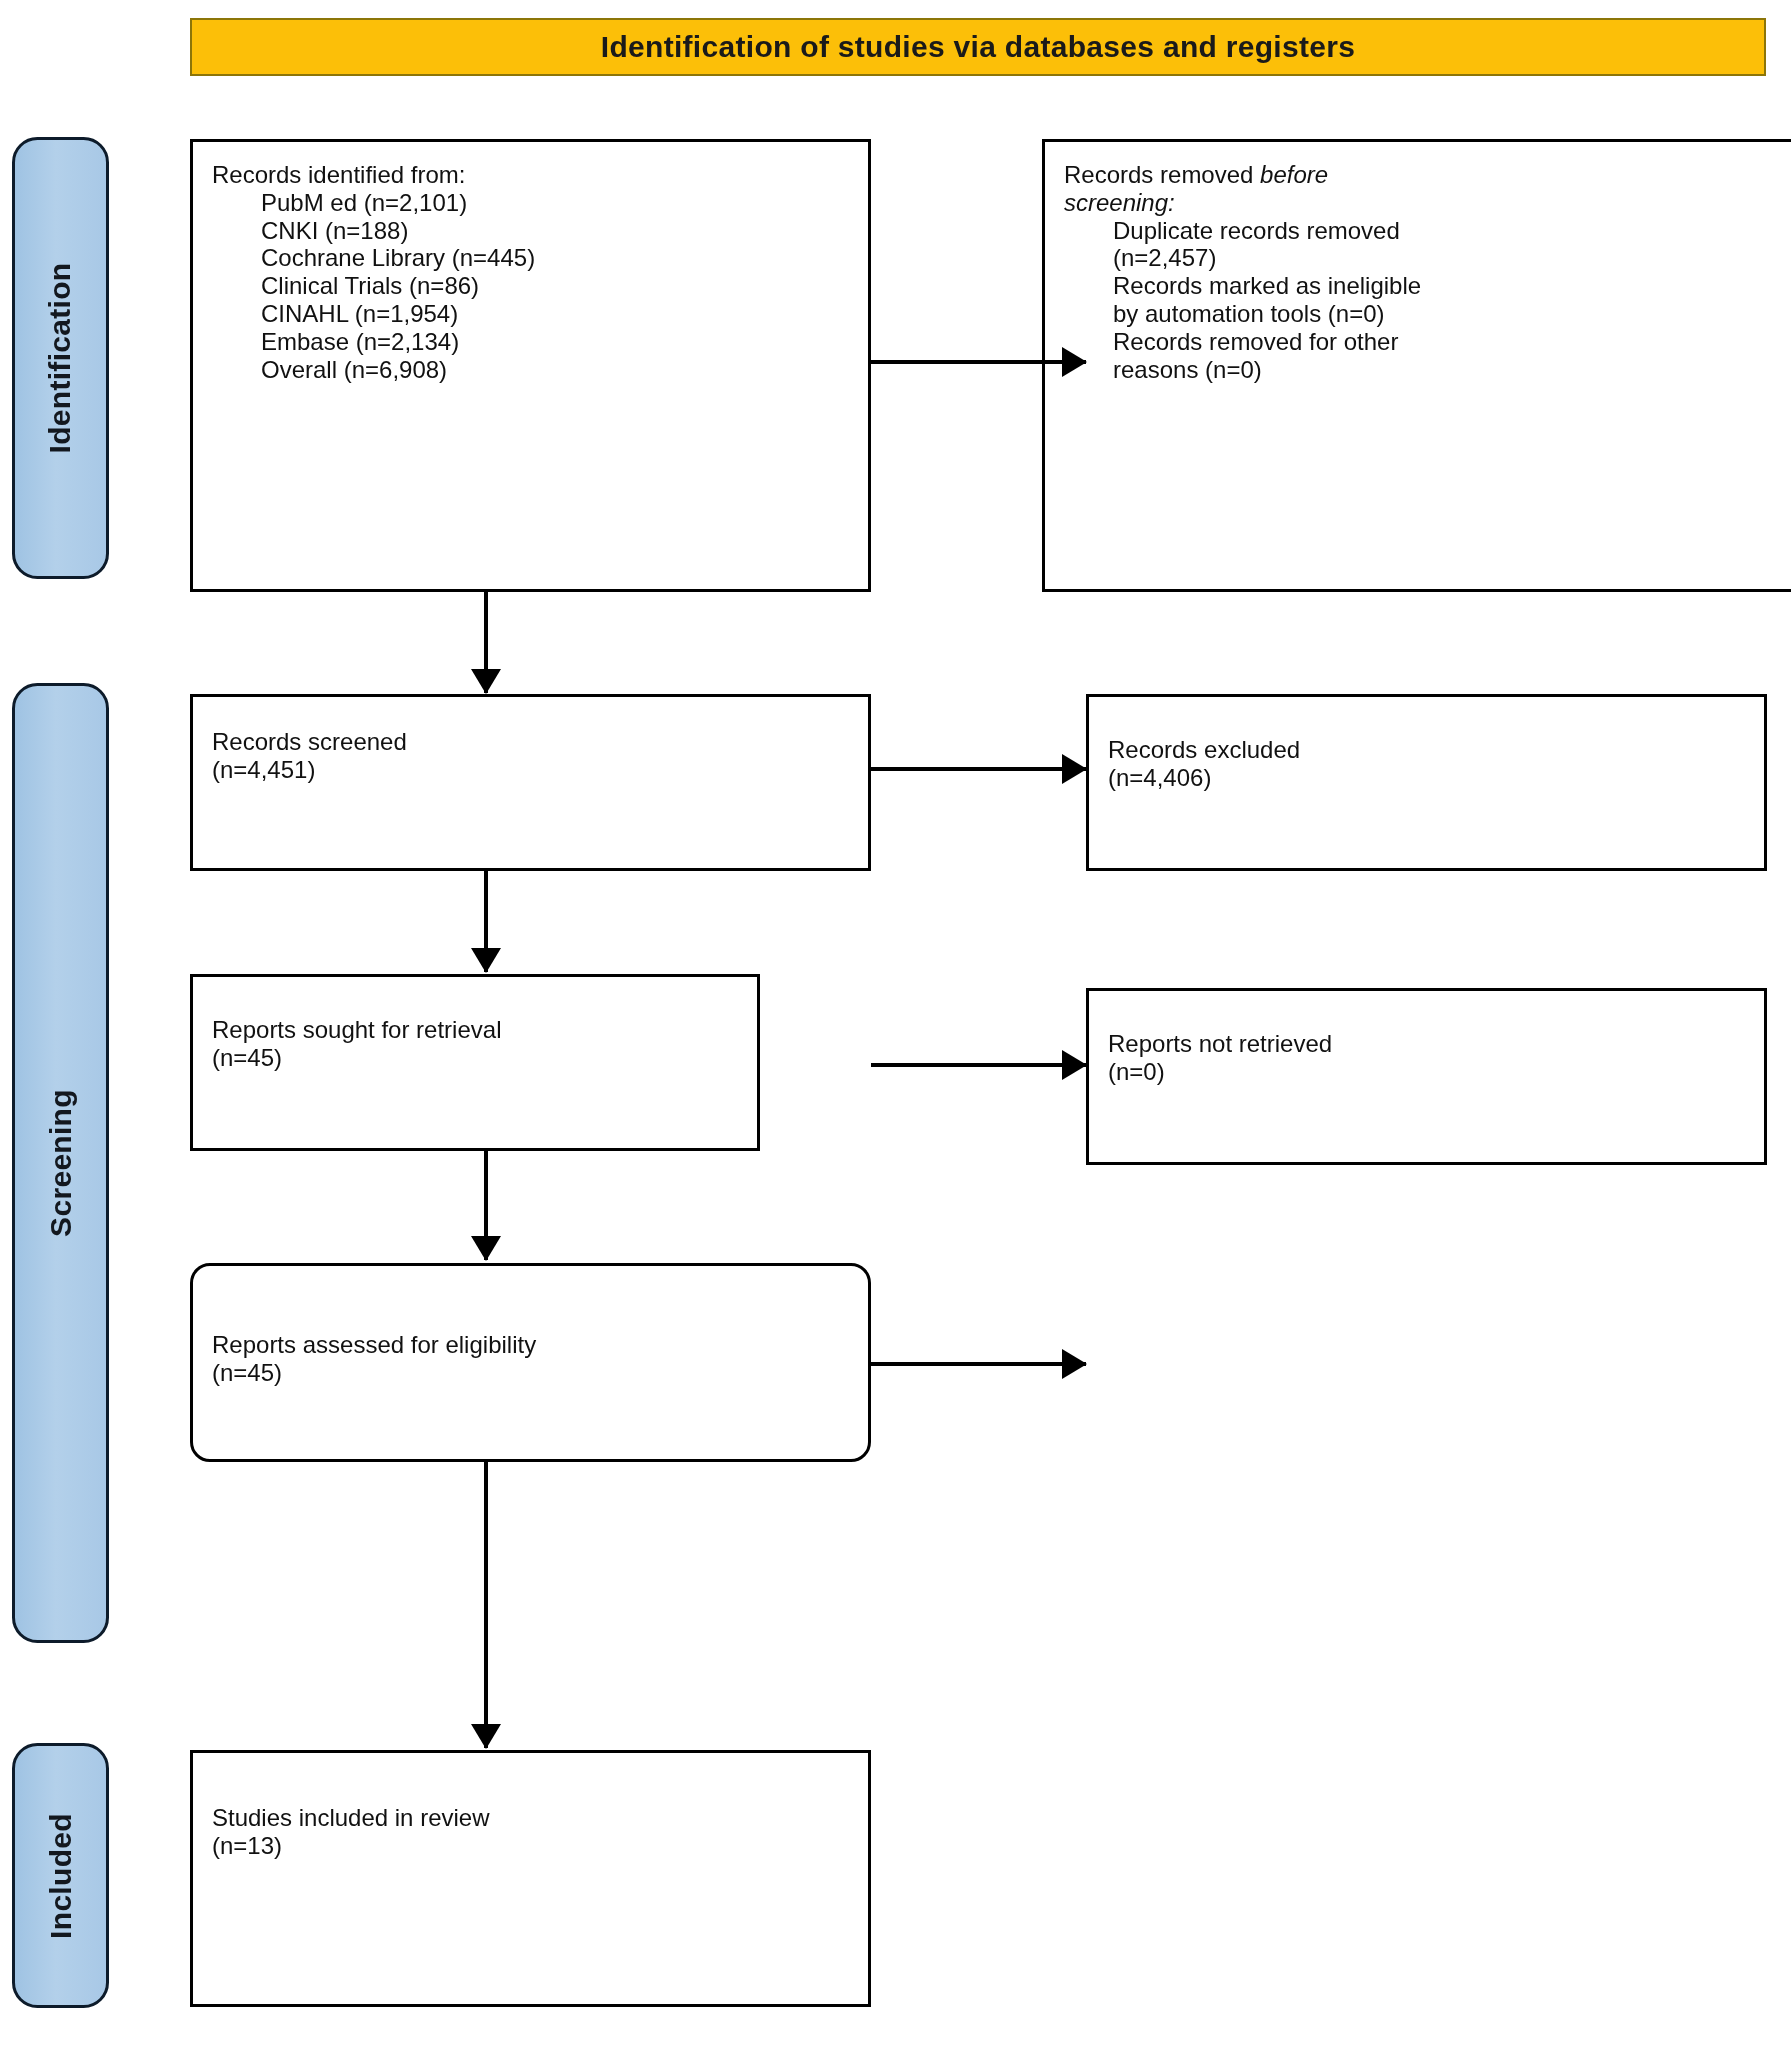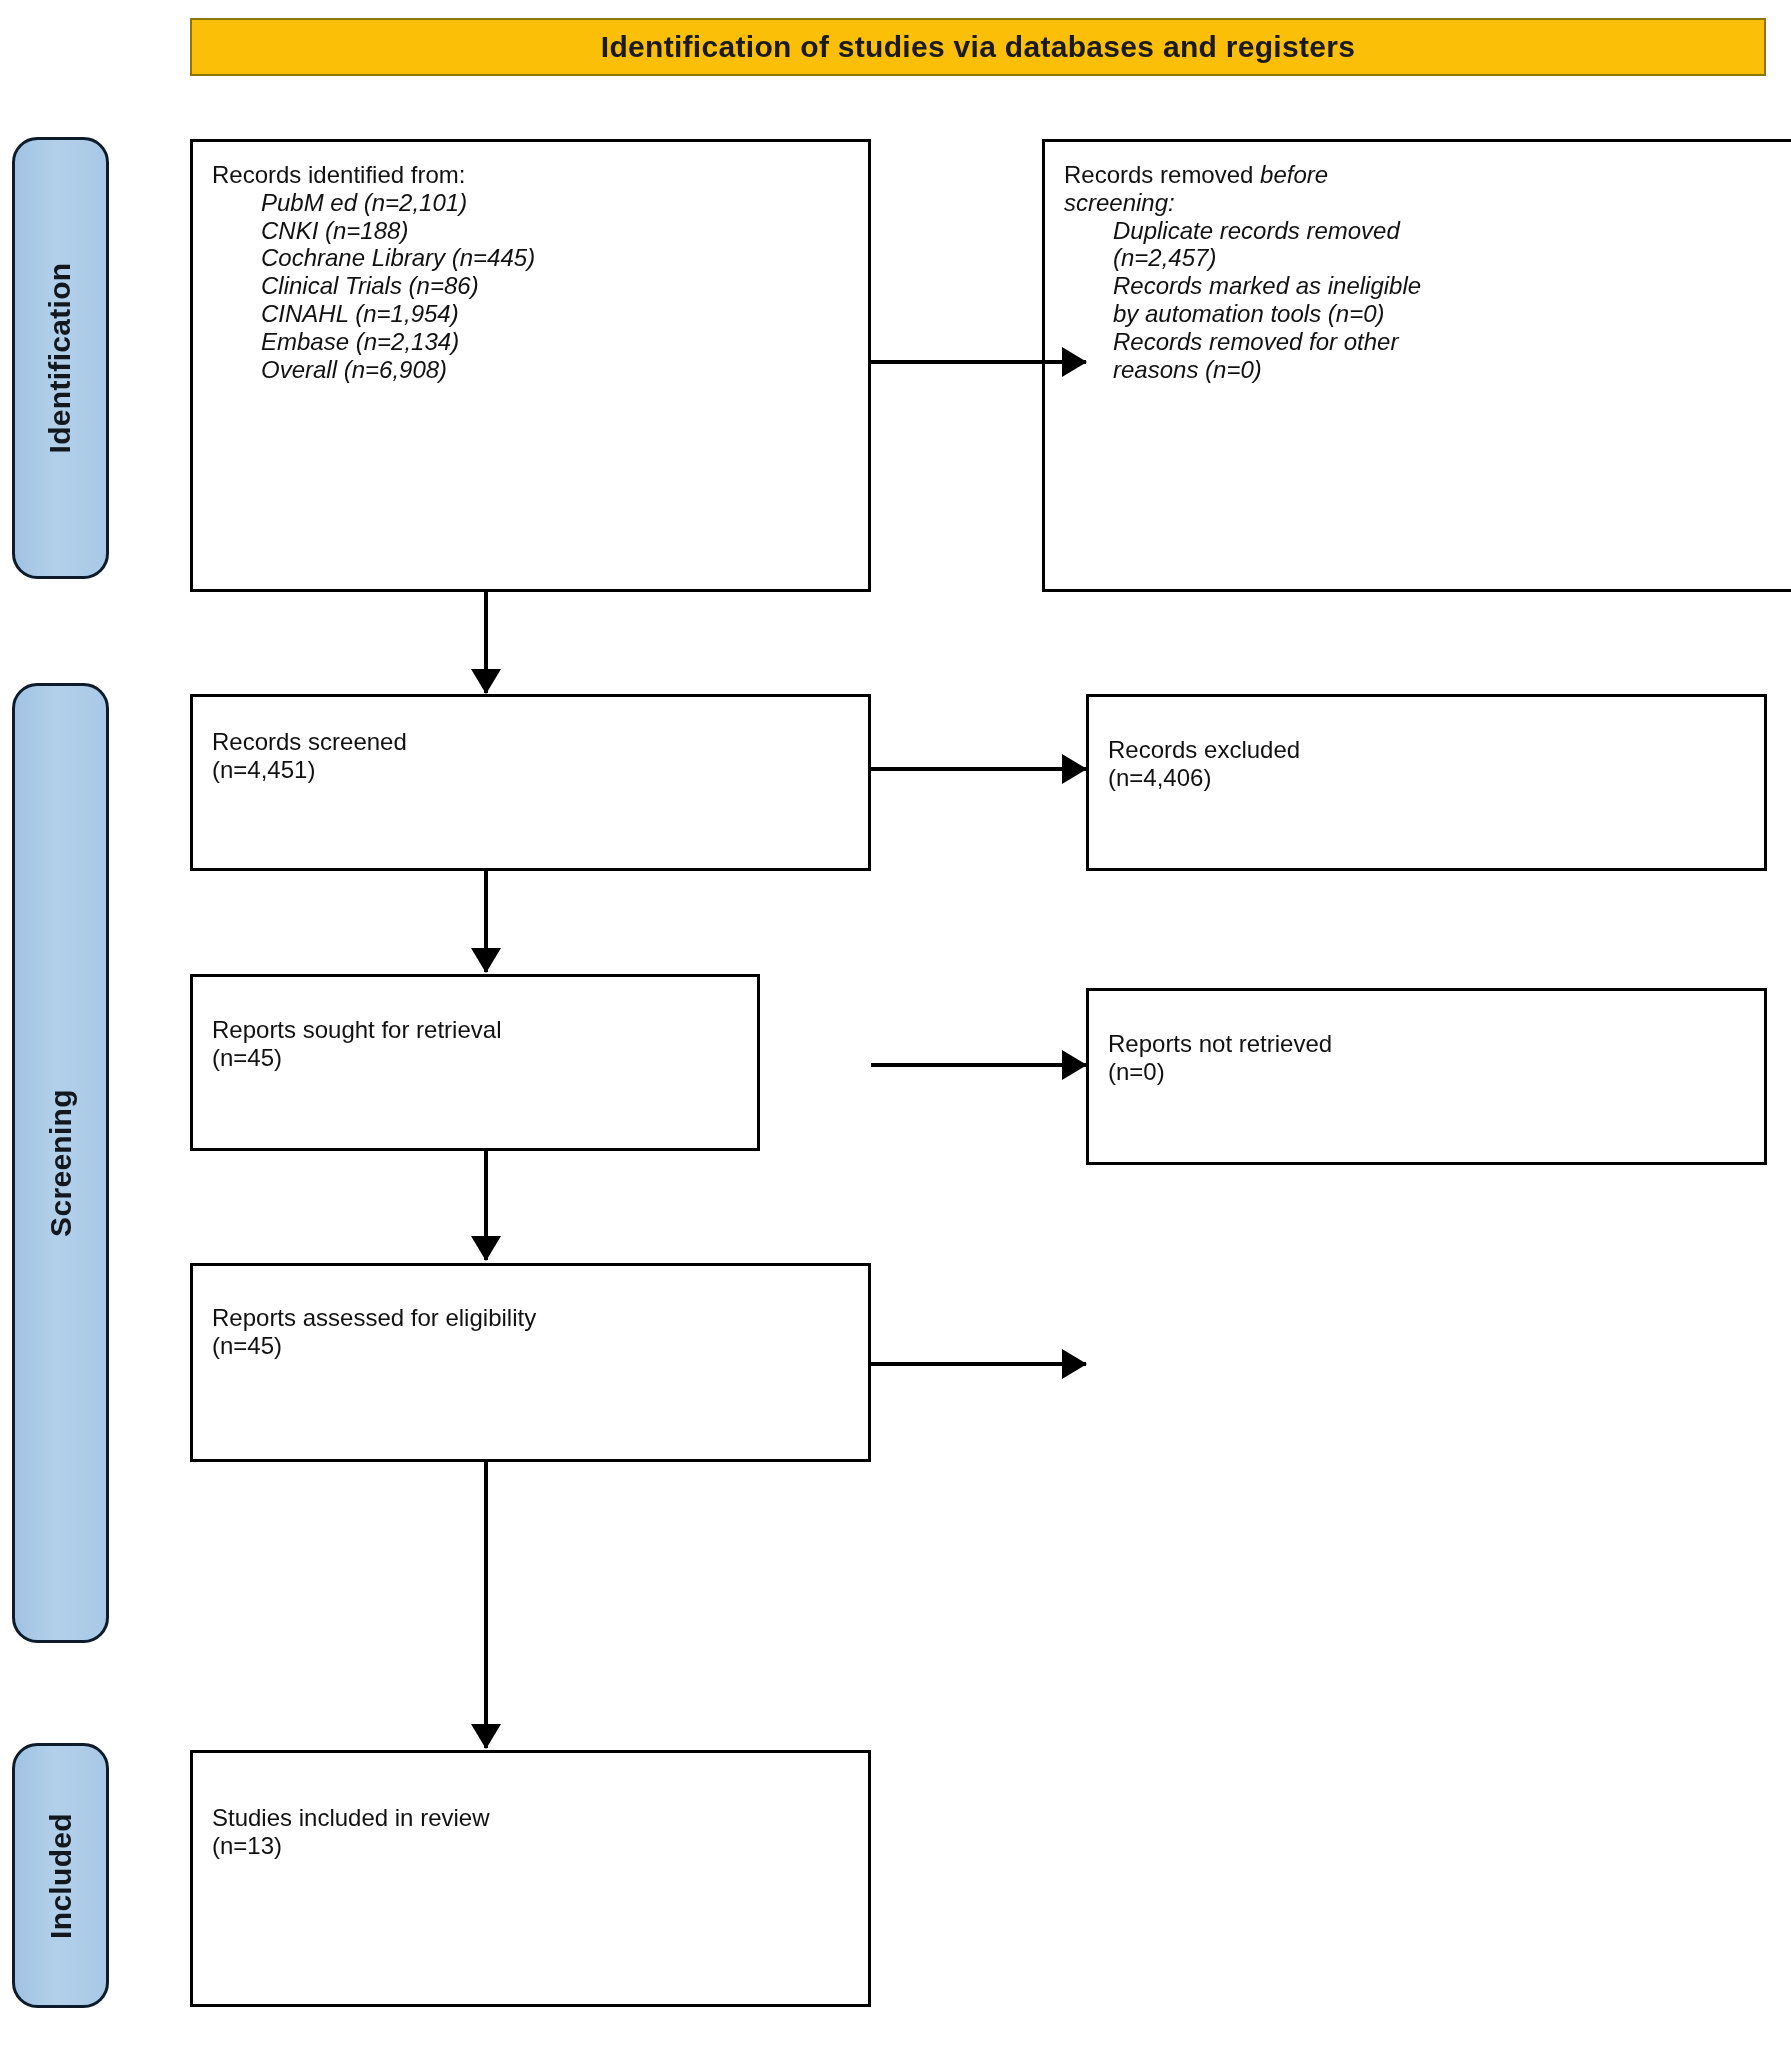--- a/index.html
+++ b/index.html
@@ -70,21 +70,20 @@
     padding: 19px 16.6px 11px 19px;
   }
   .flow-box .line {
     font-size: 24px;
     line-height: 1.16;
     color: #111111;
     white-space: nowrap;
   }
   .flow-box .line.indent {
     padding-left: 49px;
-    font-style: italic;
   }
 
   
   .v-arrow, .h-arrow {
     position: absolute;
   }
   .v-arrow .shaft {
     position: absolute;
     left: 0;
     top: 0;
@@ -209,21 +208,21 @@
   <div class="h-arrow" style="left:871px; top:1063px; width:215px; height:3.9px;">
     <div class="shaft"></div>
     <div class="head"></div>
   </div>
 
   <div class="v-arrow" style="left:484px; top:1151px; width:3.9px; height:109px;">
     <div class="shaft"></div>
     <div class="head"></div>
   </div>
 
-  <div class="flow-box" style="left:190px; top:1263px; width:681px; height:199px; padding-top:38px;">
+  <div class="flow-box" style="left:190px; top:1263px; width:681px; height:199px; padding-top:65px;border-radius:20px;">
     <div class="line">Reports assessed for eligibility</div>
     <div class="line">(n=45)</div>
   </div>
 
 
   <div class="h-arrow" style="left:871px; top:1362px; width:215px; height:3.9px;">
     <div class="shaft"></div>
     <div class="head"></div>
   </div>
 

